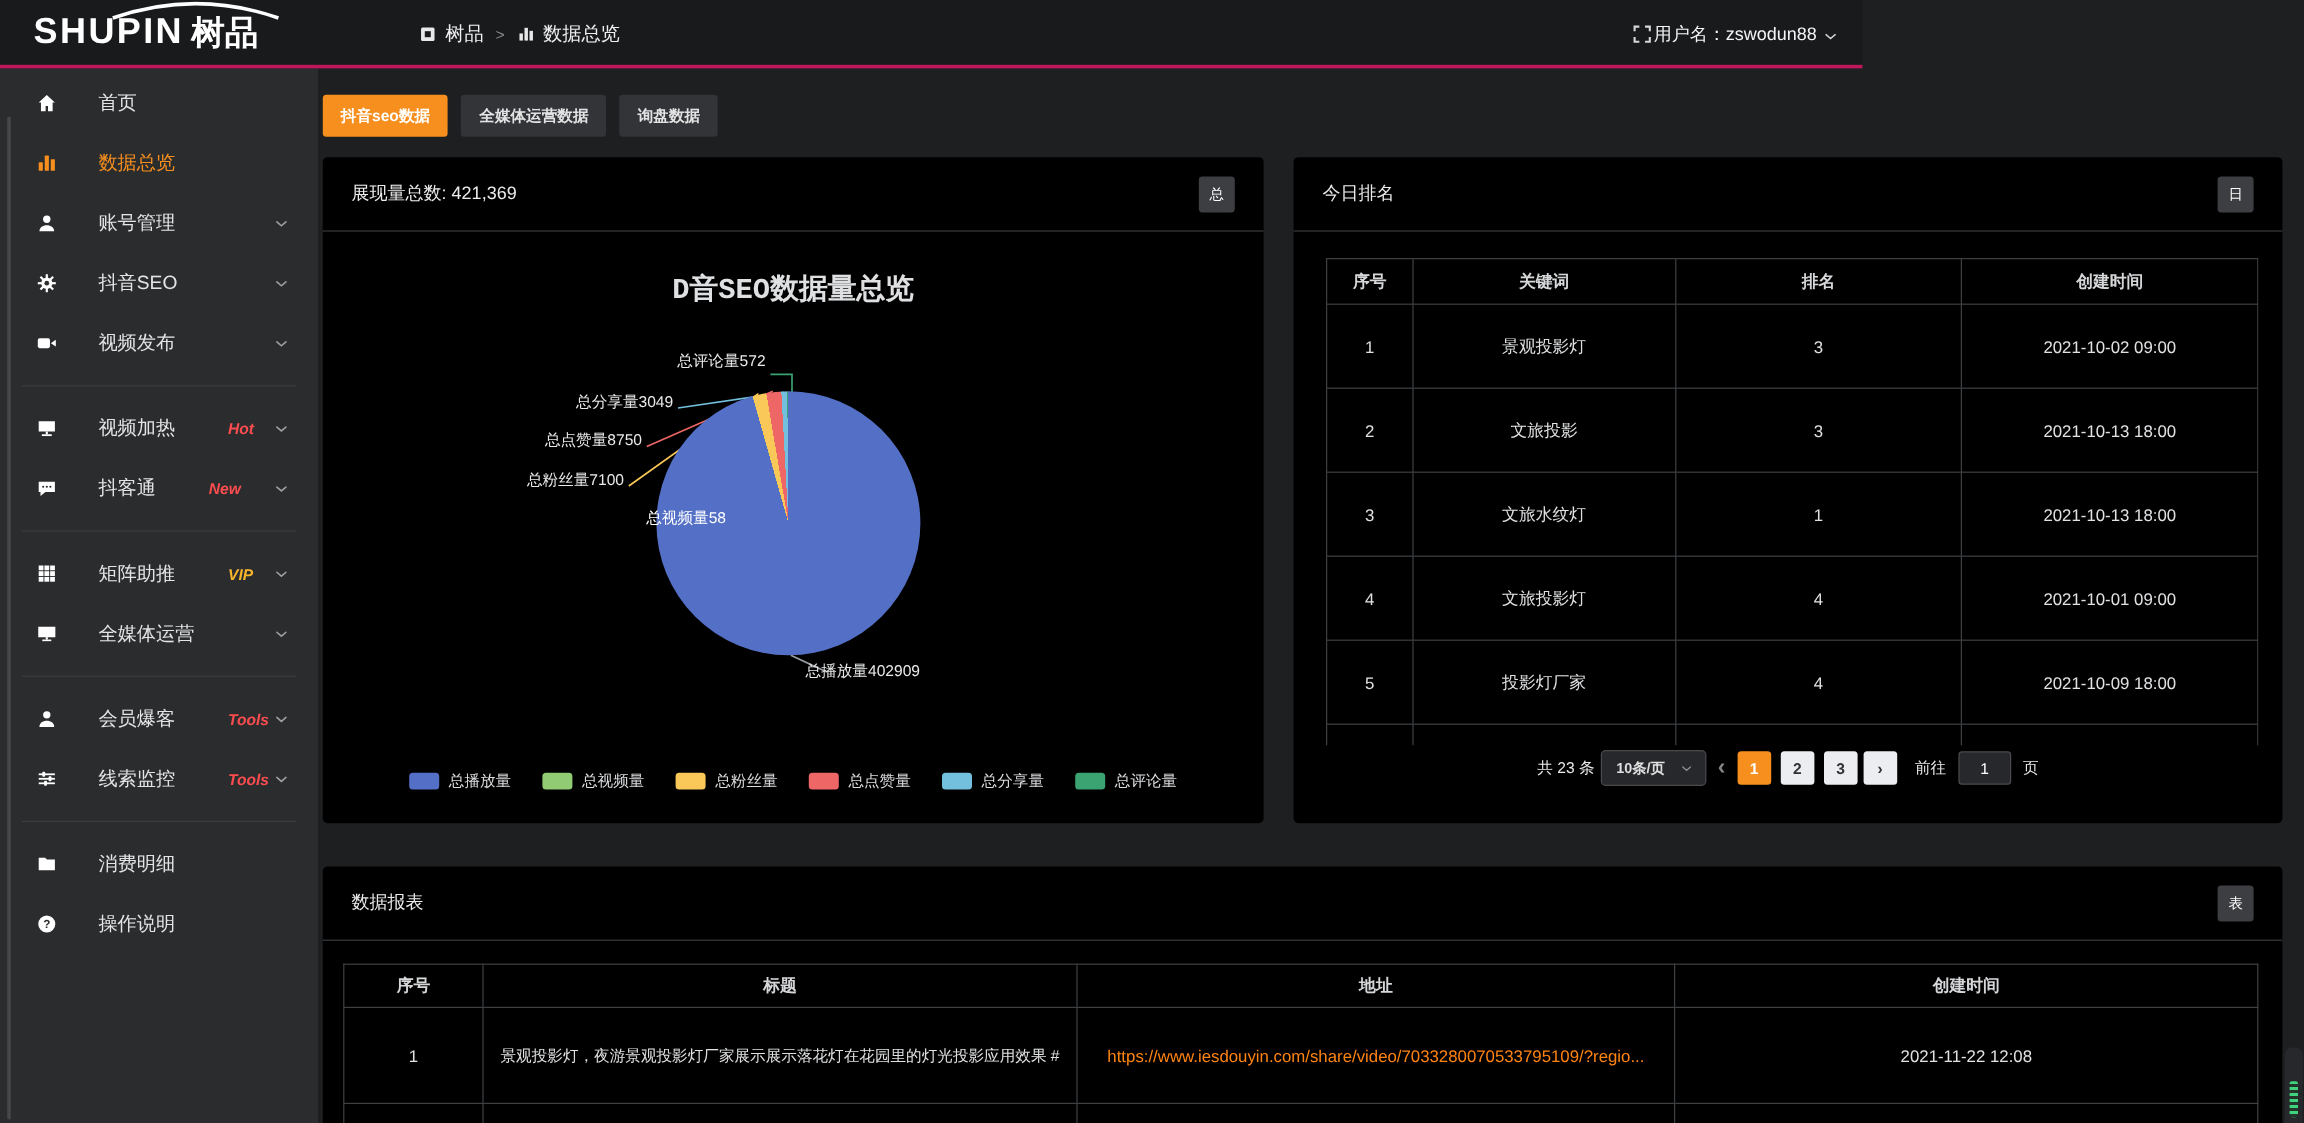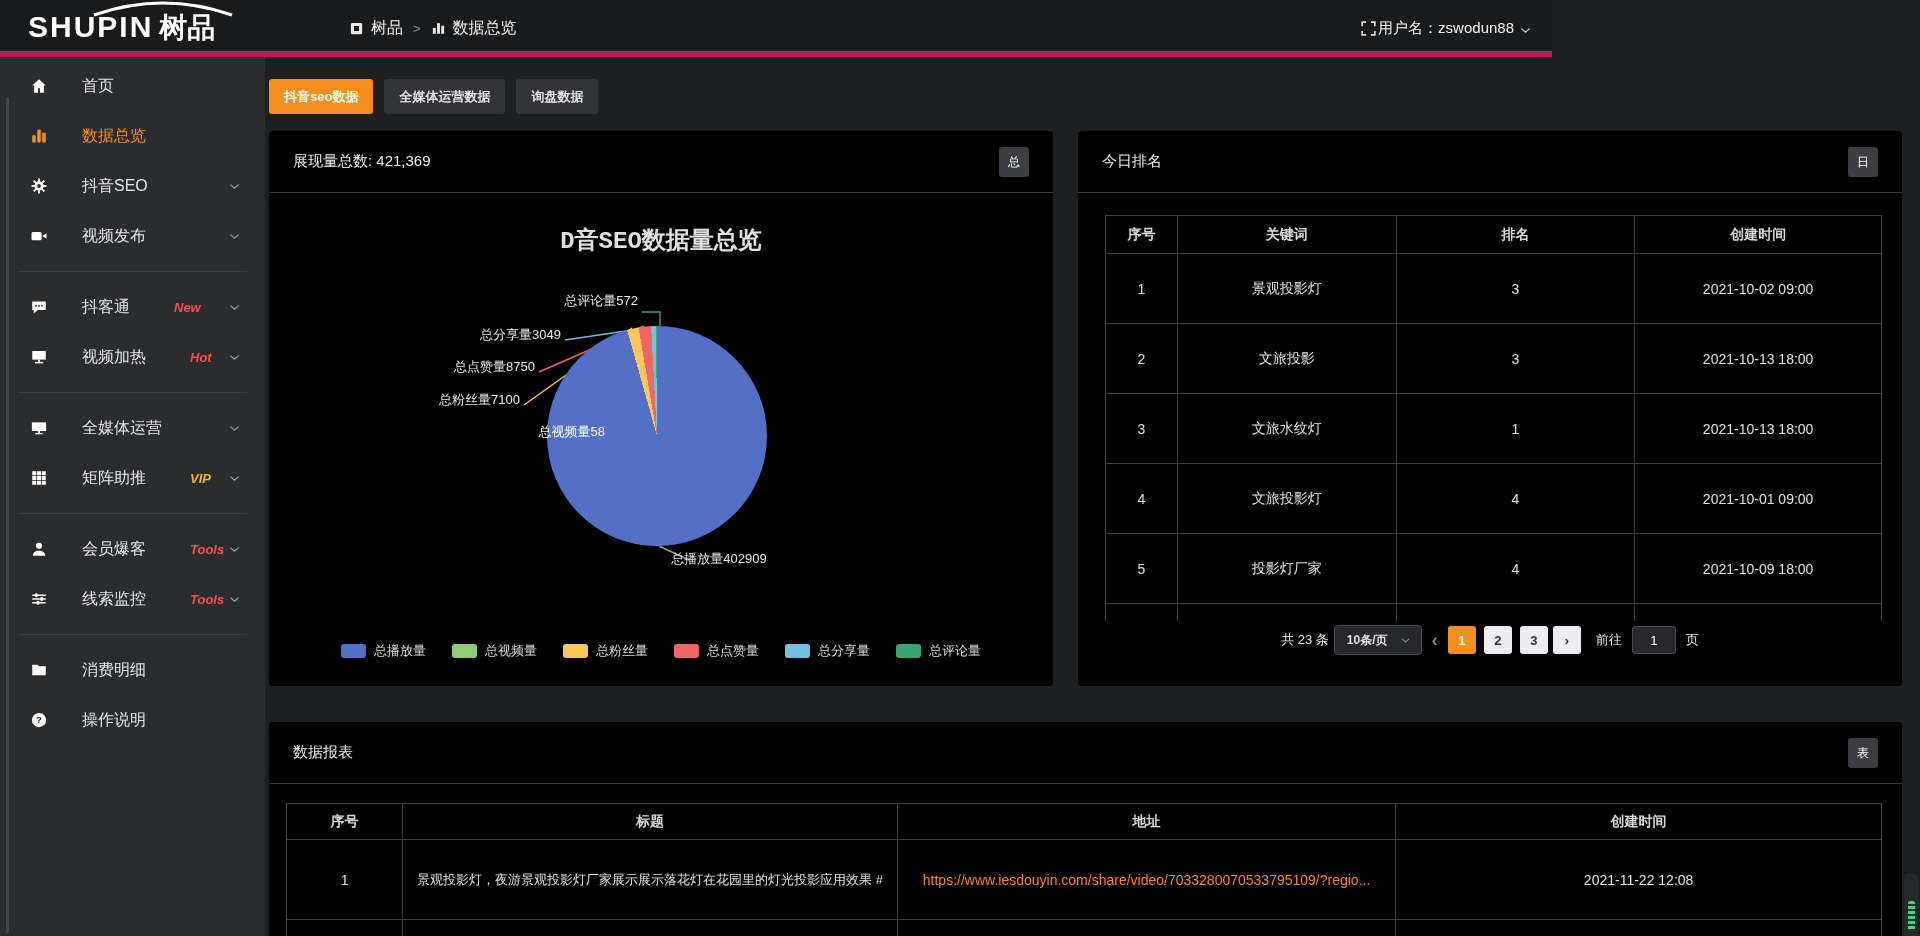--- a/index.html
+++ b/index.html
@@ -1,21 +1,21 @@
 <!DOCTYPE html>
 <html><head>
 <meta charset="utf-8">
 <style>
   *{box-sizing:border-box;margin:0;padding:0;}
   html,body{width:1920px;height:936px;overflow:hidden;}
   body{position:relative;background:#1e1f21;font-family:"Liberation Sans",sans-serif;color:#e6e6e6;
        --accent:#f78f1e;--link:#ff8412;--border:#3e4043;}
 
   
-  .topbar{position:absolute;left:0;top:0;width:1552px;height:57px;background:#191a1c;border-bottom:6px solid #be185d;z-index:5;}
+  .topbar{position:absolute;left:0;top:0;width:1552px;height:57px;background:#191a1c;border-bottom:3px solid #be185d;z-index:5;}
   .logo{position:absolute;left:28px;top:10px;display:flex;align-items:flex-end;gap:6px;cursor:pointer;}
   .logo-en{font-size:30px;font-weight:800;letter-spacing:2px;line-height:34px;color:#fff;}
   .logo-cn{font-size:28px;font-weight:800;line-height:33px;color:#fff;}
   .logo-arc{position:absolute;left:60px;top:-9px;pointer-events:none;}
   .breadcrumb{position:absolute;left:349px;top:0;height:57px;display:flex;align-items:center;font-size:16px;color:#f0f0f0;}
   .crumb{display:flex;align-items:center;gap:7px;cursor:pointer;}
   .crumb .ico{display:flex;color:#e8e8e8;}
   .crumb-sep{color:#8b8c8e;font-size:13px;margin:0 10px;}
   .topbar-right{position:absolute;right:20px;top:0;height:57px;display:flex;align-items:center;}
   .fullscreen{color:#d8d8d8;display:flex;cursor:pointer;}
@@ -165,20 +165,34 @@
             <rect x="3" y="11" width="4.6" height="9.5" rx=".8"></rect>
             <rect x="9.7" y="3.5" width="4.6" height="17" rx=".8"></rect>
             <rect x="16.4" y="7.5" width="4.6" height="13" rx=".8"></rect>
           </svg>
         </span>
         <span>数据总览</span>
       </div>
       <div class="side-item">
         <span class="ico">
           <svg viewBox="0 0 24 24" width="18" height="18" fill="currentColor">
+            <circle cx="12" cy="7.6" r="4.1"></circle>
+            <path d="M3.8 21c0-4.4 3.7-6.8 8.2-6.8s8.2 2.4 8.2 6.8z"></path>
+          </svg>
+        </span>
+        <span>账号管理</span>
+        <span class="side-chev">
+          <svg width="13" height="13" viewBox="0 0 24 24" fill="none" stroke="currentColor" stroke-width="2.4" stroke-linecap="round">
+            <path d="M5 9l7 6 7-6"></path>
+          </svg>
+        </span>
+      </div>
+      <div class="side-item">
+        <span class="ico">
+          <svg viewBox="0 0 24 24" width="18" height="18" fill="currentColor">
             <rect x="10.8" y="2" width="2.4" height="5"></rect>
             <rect x="10.8" y="17" width="2.4" height="5"></rect>
             <rect x="2" y="10.8" width="5" height="2.4"></rect>
             <rect x="17" y="10.8" width="5" height="2.4"></rect>
             <rect x="10.8" y="2" width="2.4" height="5" transform="rotate(45 12 12)"></rect>
             <rect x="10.8" y="17" width="2.4" height="5" transform="rotate(45 12 12)"></rect>
             <rect x="2" y="10.8" width="5" height="2.4" transform="rotate(45 12 12)"></rect>
             <rect x="17" y="10.8" width="5" height="2.4" transform="rotate(45 12 12)"></rect>
             <circle cx="12" cy="12" r="6.2"></circle>
             <circle cx="12" cy="12" r="2.6" fill="#2b2c2e"></circle>
@@ -202,82 +216,82 @@
         <span class="side-chev">
           <svg width="13" height="13" viewBox="0 0 24 24" fill="none" stroke="currentColor" stroke-width="2.4" stroke-linecap="round">
             <path d="M5 9l7 6 7-6"></path>
           </svg>
         </span>
       </div>
       <div class="side-divider"></div>
       <div class="side-item">
         <span class="ico">
           <svg viewBox="0 0 24 24" width="18" height="18" fill="currentColor">
+            <path d="M3 4h18v11.5H3z"></path>
+            <rect x="10.8" y="15.5" width="2.4" height="3"></rect>
+            <rect x="6.5" y="18.5" width="11" height="2"></rect>
+          </svg>
+        </span>
+        <span>视频加热</span>
+        <span class="side-badge" style="color:#fb4d4f">Hot</span>
+        <span class="side-chev">
+          <svg width="13" height="13" viewBox="0 0 24 24" fill="none" stroke="currentColor" stroke-width="2.4" stroke-linecap="round">
+            <path d="M5 9l7 6 7-6"></path>
+          </svg>
+        </span>
+      </div>
+      <div class="side-item">
+        <span class="ico">
+          <svg viewBox="0 0 24 24" width="18" height="18" fill="currentColor">
             <path d="M3 4.5h18v11.5H10.5L5 20.5v-4.5H3z"></path>
             <circle cx="8" cy="10.2" r="1.2" fill="#2b2c2e"></circle>
             <circle cx="12" cy="10.2" r="1.2" fill="#2b2c2e"></circle>
             <circle cx="16" cy="10.2" r="1.2" fill="#2b2c2e"></circle>
           </svg>
         </span>
         <span>抖客通</span>
         <span class="side-badge" style="color:#fb4d4f">New</span>
         <span class="side-chev">
           <svg width="13" height="13" viewBox="0 0 24 24" fill="none" stroke="currentColor" stroke-width="2.4" stroke-linecap="round">
             <path d="M5 9l7 6 7-6"></path>
           </svg>
         </span>
       </div>
-      <div class="side-item">
-        <span class="ico">
-          <svg viewBox="0 0 24 24" width="18" height="18" fill="currentColor">
-            <path d="M3 4h18v11.5H3z"></path>
-            <rect x="10.8" y="15.5" width="2.4" height="3"></rect>
-            <rect x="6.5" y="18.5" width="11" height="2"></rect>
-          </svg>
-        </span>
-        <span>视频加热</span>
-        <span class="side-badge" style="color:#fb4d4f">Hot</span>
-        <span class="side-chev">
-          <svg width="13" height="13" viewBox="0 0 24 24" fill="none" stroke="currentColor" stroke-width="2.4" stroke-linecap="round">
-            <path d="M5 9l7 6 7-6"></path>
-          </svg>
-        </span>
-      </div>
       <div class="side-divider"></div>
-      <div class="side-item">
-        <span class="ico">
-          <svg viewBox="0 0 24 24" width="18" height="18" fill="currentColor">
-            <path d="M2.5 4.5h19V16h-19z"></path>
-            <rect x="10.8" y="16" width="2.4" height="2.6"></rect>
-            <rect x="7" y="18.6" width="10" height="1.8"></rect>
-          </svg>
-        </span>
-        <span>全媒体运营</span>
-        <span class="side-chev">
-          <svg width="13" height="13" viewBox="0 0 24 24" fill="none" stroke="currentColor" stroke-width="2.4" stroke-linecap="round">
-            <path d="M5 9l7 6 7-6"></path>
-          </svg>
-        </span>
-      </div>
       <div class="side-item">
         <span class="ico">
           <svg viewBox="0 0 24 24" width="18" height="18" fill="currentColor">
             <rect x="3" y="3" width="5.3" height="5.3"></rect>
             <rect x="9.35" y="3" width="5.3" height="5.3"></rect>
             <rect x="15.7" y="3" width="5.3" height="5.3"></rect>
             <rect x="3" y="9.35" width="5.3" height="5.3"></rect>
             <rect x="9.35" y="9.35" width="5.3" height="5.3"></rect>
             <rect x="15.7" y="9.35" width="5.3" height="5.3"></rect>
             <rect x="3" y="15.7" width="5.3" height="5.3"></rect>
             <rect x="9.35" y="15.7" width="5.3" height="5.3"></rect>
             <rect x="15.7" y="15.7" width="5.3" height="5.3"></rect>
           </svg>
         </span>
         <span>矩阵助推</span>
         <span class="side-badge" style="color:#f7b52c">VIP</span>
+        <span class="side-chev">
+          <svg width="13" height="13" viewBox="0 0 24 24" fill="none" stroke="currentColor" stroke-width="2.4" stroke-linecap="round">
+            <path d="M5 9l7 6 7-6"></path>
+          </svg>
+        </span>
+      </div>
+      <div class="side-item">
+        <span class="ico">
+          <svg viewBox="0 0 24 24" width="18" height="18" fill="currentColor">
+            <path d="M2.5 4.5h19V16h-19z"></path>
+            <rect x="10.8" y="16" width="2.4" height="2.6"></rect>
+            <rect x="7" y="18.6" width="10" height="1.8"></rect>
+          </svg>
+        </span>
+        <span>全媒体运营</span>
         <span class="side-chev">
           <svg width="13" height="13" viewBox="0 0 24 24" fill="none" stroke="currentColor" stroke-width="2.4" stroke-linecap="round">
             <path d="M5 9l7 6 7-6"></path>
           </svg>
         </span>
       </div>
       <div class="side-divider"></div>
       <div class="side-item">
         <span class="ico">
           <svg viewBox="0 0 24 24" width="18" height="18" fill="currentColor">

